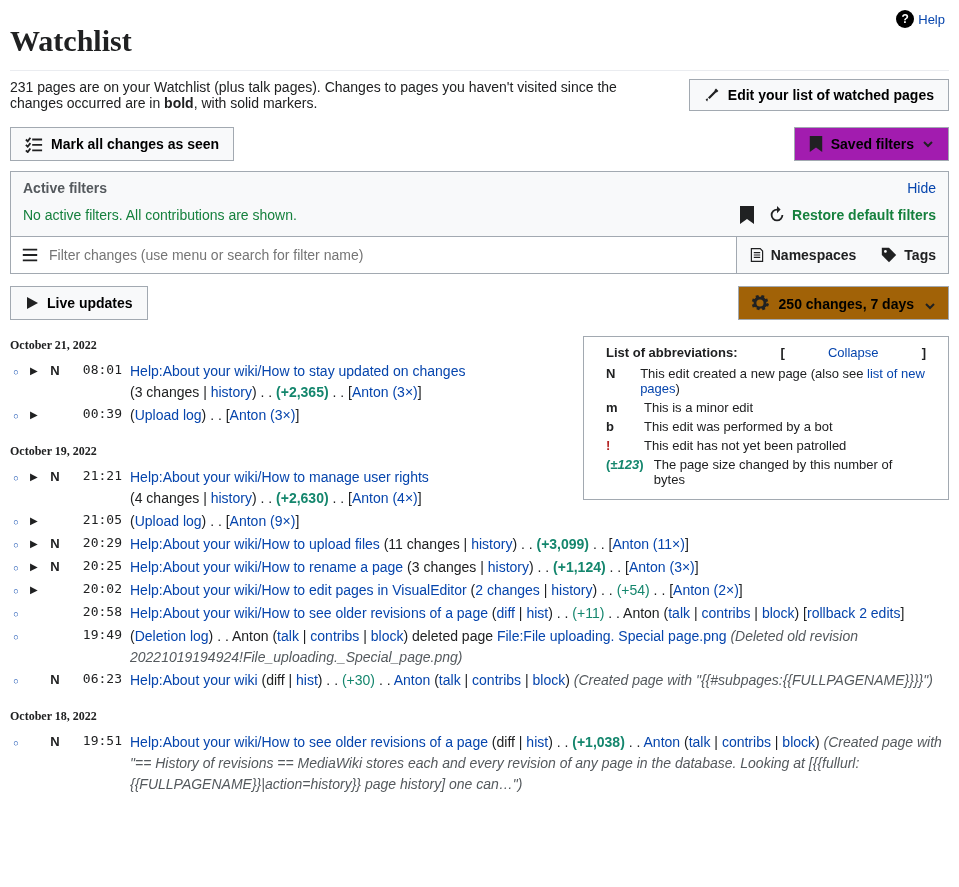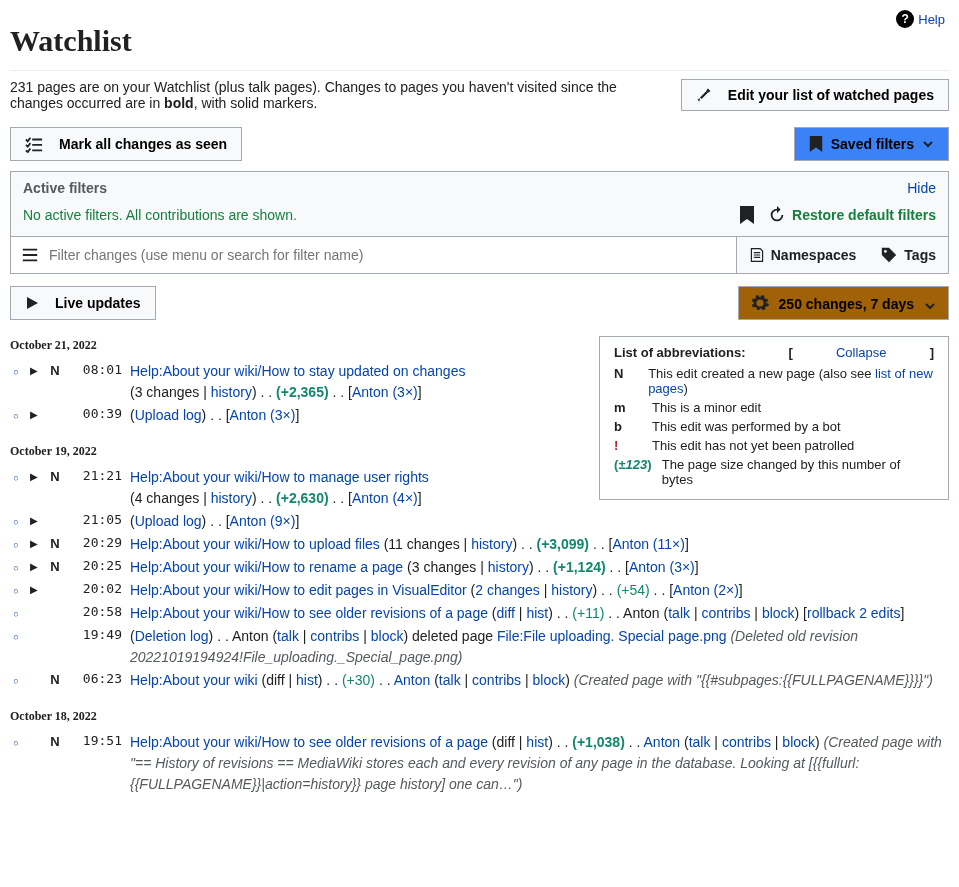--- a/index.html
+++ b/index.html
@@ -38,37 +38,37 @@
     display: flex;
     justify-content: space-between;
     align-items: flex-start;
     gap: 12px;
     margin-bottom: 16px;
   }
   .subhead-text { font-size: 14px; max-width: 640px; }
   .btn {
     display: inline-flex;
     align-items: center;
-    gap: 16px;
+    gap: 8px;
     border: 1px solid #a2a9b1;
     background: #f8f9fa;
     padding: 7px 14px;
     font-weight: bold;
     font-size: 14px;
     cursor: pointer;
     white-space: nowrap;
   }
   .row-between {
     display: flex;
     justify-content: space-between;
     margin-bottom: 10px;
   }
   .saved-filters {
     display: inline-flex; align-items: center; gap: 8px;
-    border: 1px solid #a2a9b1; background: #3b82f6;
+    border: 1px solid #a2a9b1; background: #a21caf;
     padding: 7px 14px; font-weight: bold; font-size: 14px; cursor: pointer;
   }
   .filters-panel {
     border: 1px solid #a2a9b1;
     margin-bottom: 12px;
   }
   .active-filters-head {
     background: #f8f9fa;
     padding: 8px 12px 2px 12px;
     display: flex;
@@ -118,21 +118,21 @@
   .settings-pill {
     display: inline-flex; align-items: flex-end; gap: 10px;
     border: 1px solid #a2a9b1; background: #a16207;
     padding: 7px 12px; font-weight: bold; font-size: 14px; cursor: pointer;
   }
   .legend {
     float: right;
     clear: right;
     width: 320px;
     border: 1px solid #a2a9b1;
-    padding: 8px 14px;
+    padding: 8px 22px;
     font-size: 13px;
     margin: 0 0 12px 12px;
   }
   .legend-head { display: flex; justify-content: space-between; font-weight: bold; margin-bottom: 6px; }
   .legend-head a { font-weight: normal; }
   .legend-row { display: flex; gap: 8px; margin-bottom: 4px; }
   .legend-row .sym { width: 30px; font-weight: bold; }
   .legend-row .sym.red { color: #b32424; }
   .legend-row .sym.green { color: #14866d; }
   h4.date {

